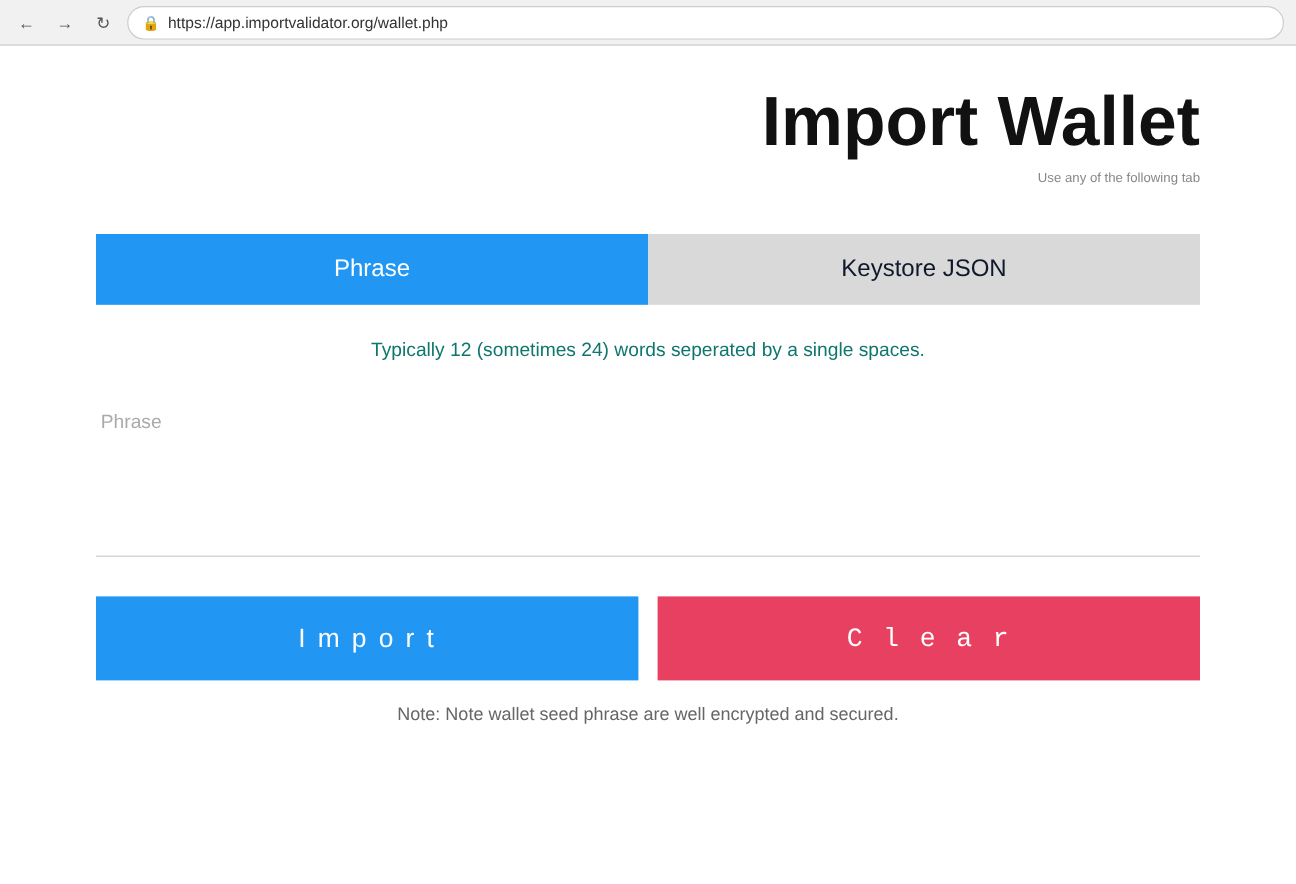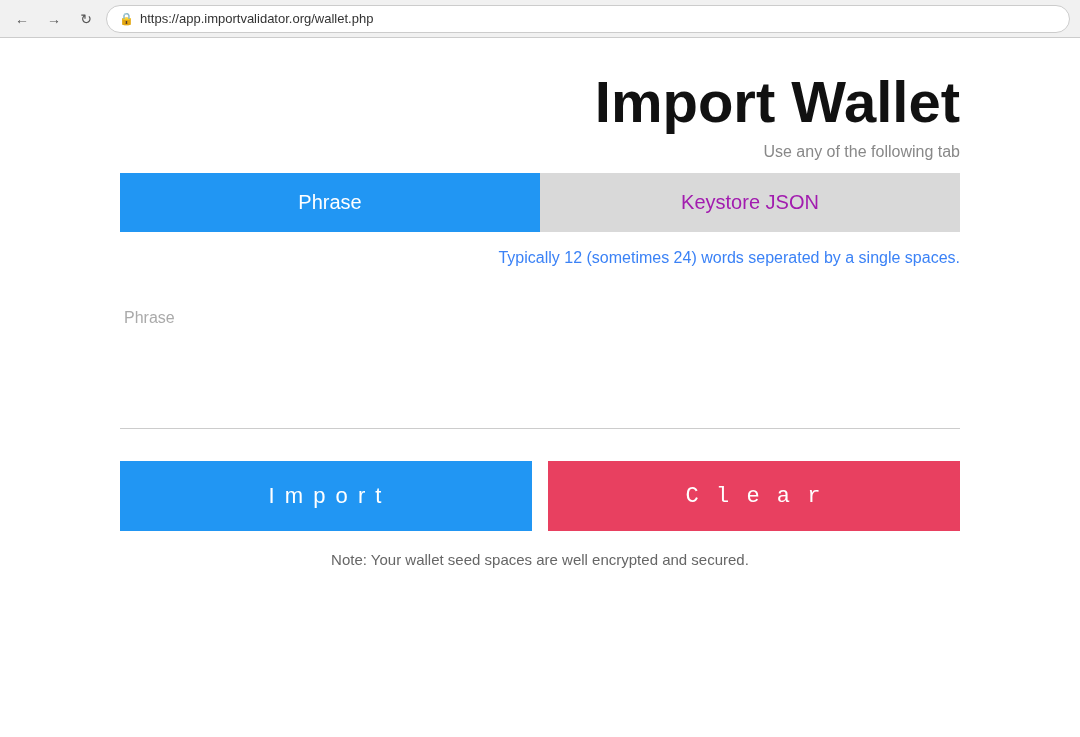--- a/index.html
+++ b/index.html
@@ -59,37 +59,37 @@
     }
 
     .address-text {
       font-size: 13px;
       color: #333;
       text-align: right;
     }
 
     
     .page-content {
-      padding: 0 120px;
+      padding: 0 80px;
       padding-top: 30px;
     }
 
     .page-title {
       text-align: right;
       font-size: 58px;
       font-weight: bold;
       color: #111;
       margin-bottom: 8px;
     }
 
     .subtitle {
       text-align: right;
-      font-size: 16px;
+      font-size: 11px;
       color: #888;
-      margin-bottom: 12px;
+      margin-bottom: 40px;
     }
 
     
     .tabs {
       display: flex;
       width: 100%;
       border: none;
     }
 
     .tab {
@@ -101,29 +101,29 @@
       font-weight: 500;
     }
 
     .tab.active {
       background: #2196F3;
       color: #fff;
     }
 
     .tab.inactive {
       background: #d9d9d9;
-      color: #a21caf;
+      color: #0f172a;
     }
 
     
     .description {
-      margin-top: 17px;
+      margin-top: 30px;
       font-size: 16px;
-      color: #3b82f6;
-      text-align: right;
+      color: #0f766e;
+      text-align: center;
     }
 
     
     .phrase-area {
       margin-top: 32px;
       width: 100%;
       min-height: 120px;
       position: relative;
     }
 
@@ -222,15 +222,15 @@
   <div class="phrase-area">
     <textarea class="phrase-input" placeholder="" style=""></textarea>
     <span class="phrase-label">Phrase</span>
   </div>
 
   <div class="btn-row">
     <button class="btn-import">I m p o r t</button>
     <button class="btn-clear">C l e a r</button>
   </div>
 
-  <p class="footer-note">Note: Your wallet seed spaces are well encrypted and secured.</p>
+  <p class="footer-note">Note: Note wallet seed phrase are well encrypted and secured.</p>
 
 </div>
 
 </body></html>

